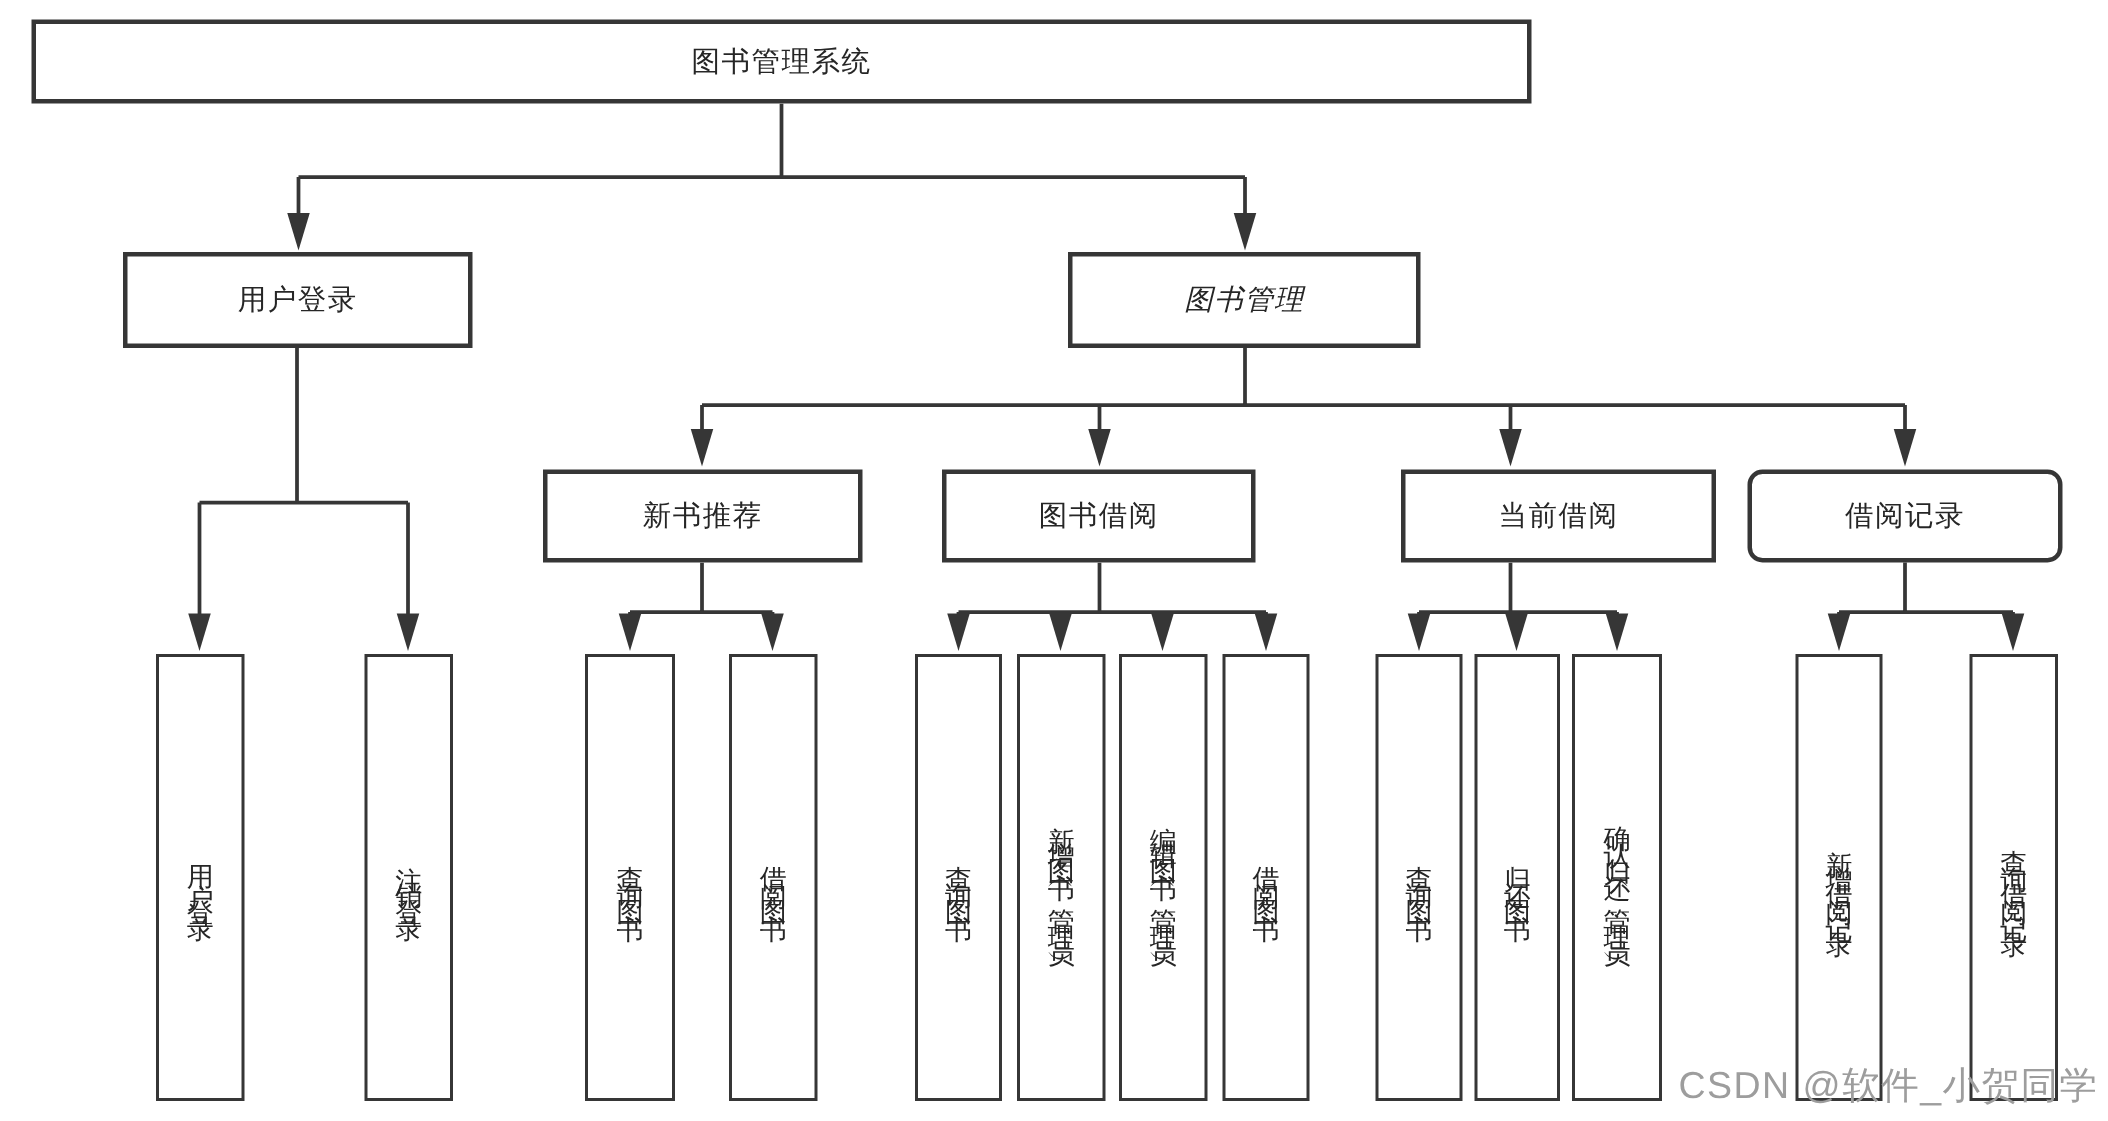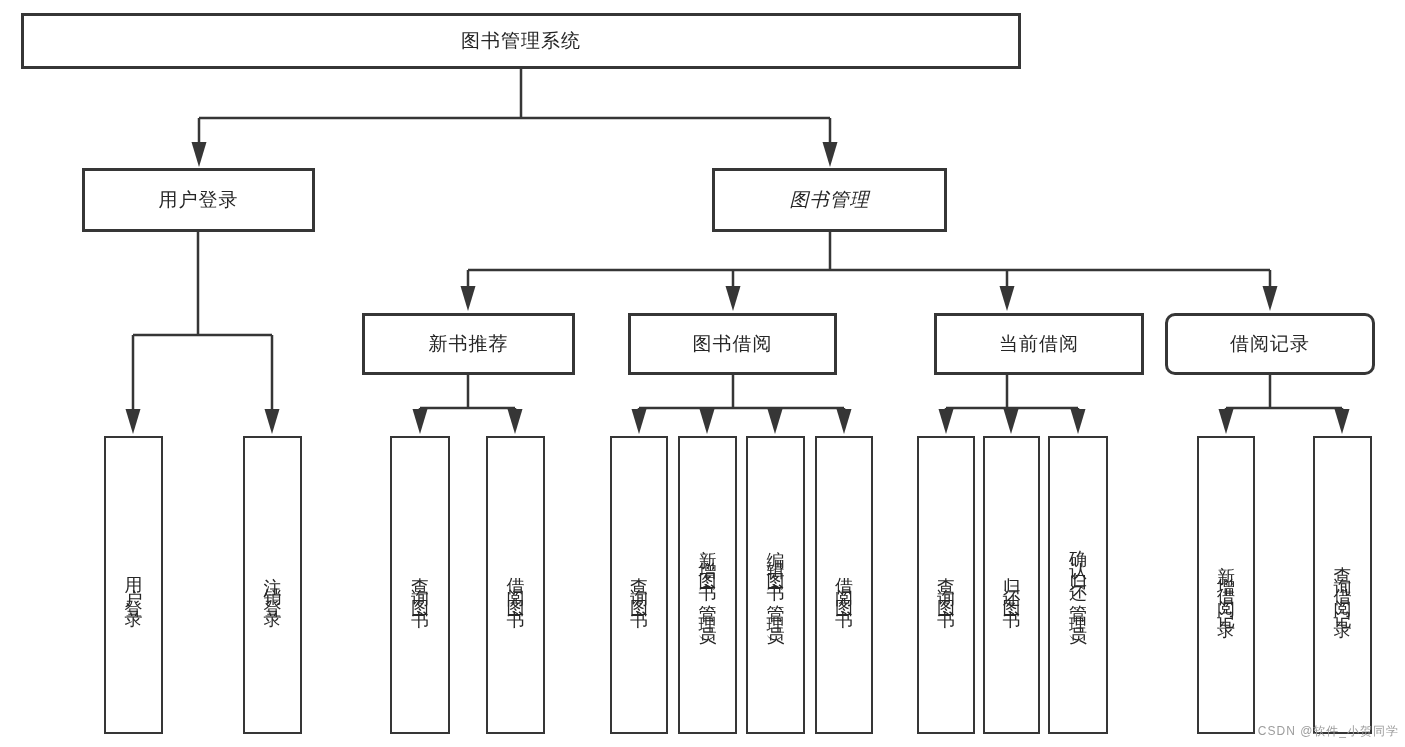--- a/index.html
+++ b/index.html
@@ -48,21 +48,21 @@
     text-orientation: mixed;
     font-size: 18px;
     letter-spacing: 11px;
     line-height: 1;
     white-space: nowrap;
   }
   .watermark {
     position: absolute;
     right: 6px;
     bottom: 7px;
-    font-size: 12px;
+    font-size: 25px;
     color: #9d9d9d;
     letter-spacing: 1px;
     margin-top: 23px;
   }
 </style>
 </head>
 <body>
 
 <div id="stage">
 

